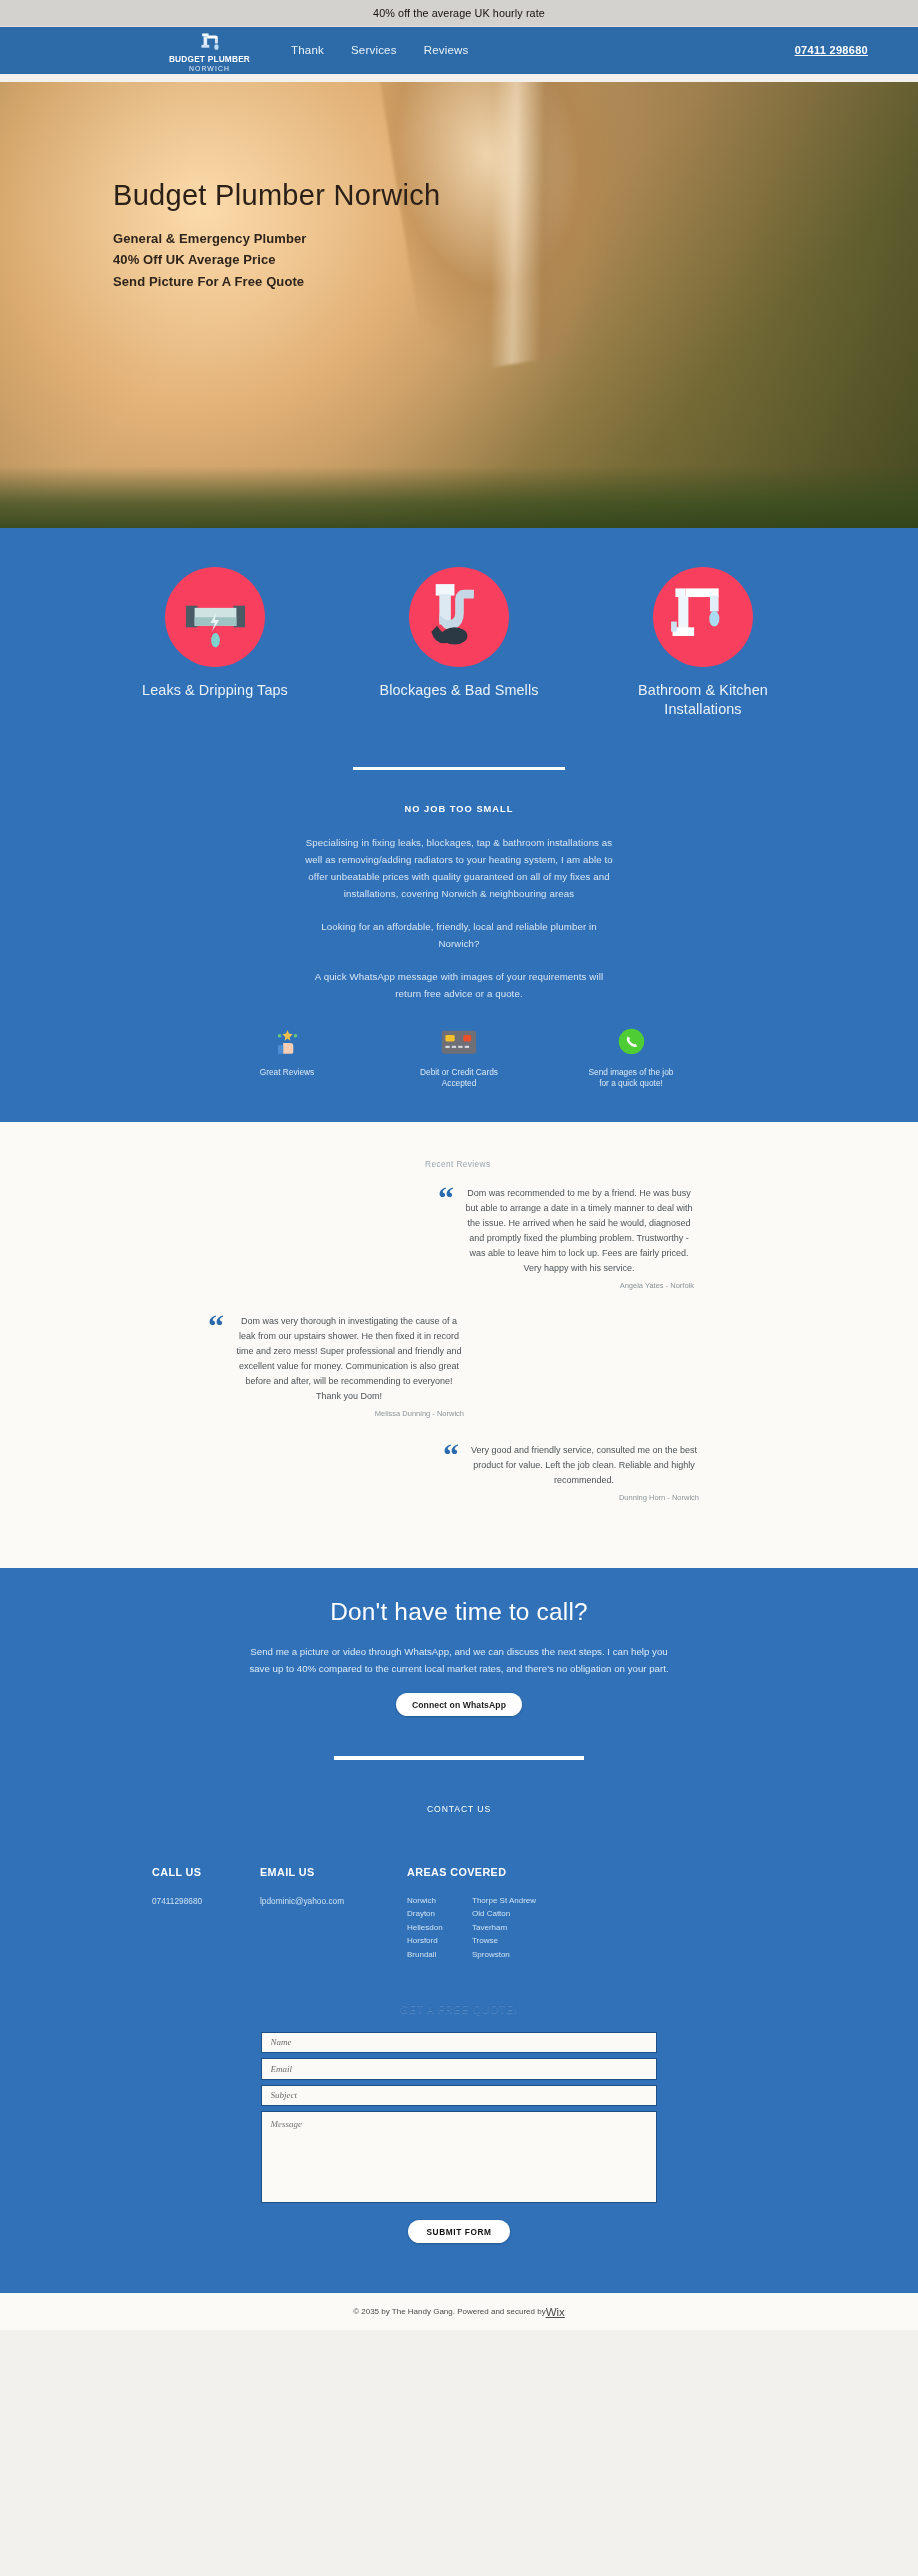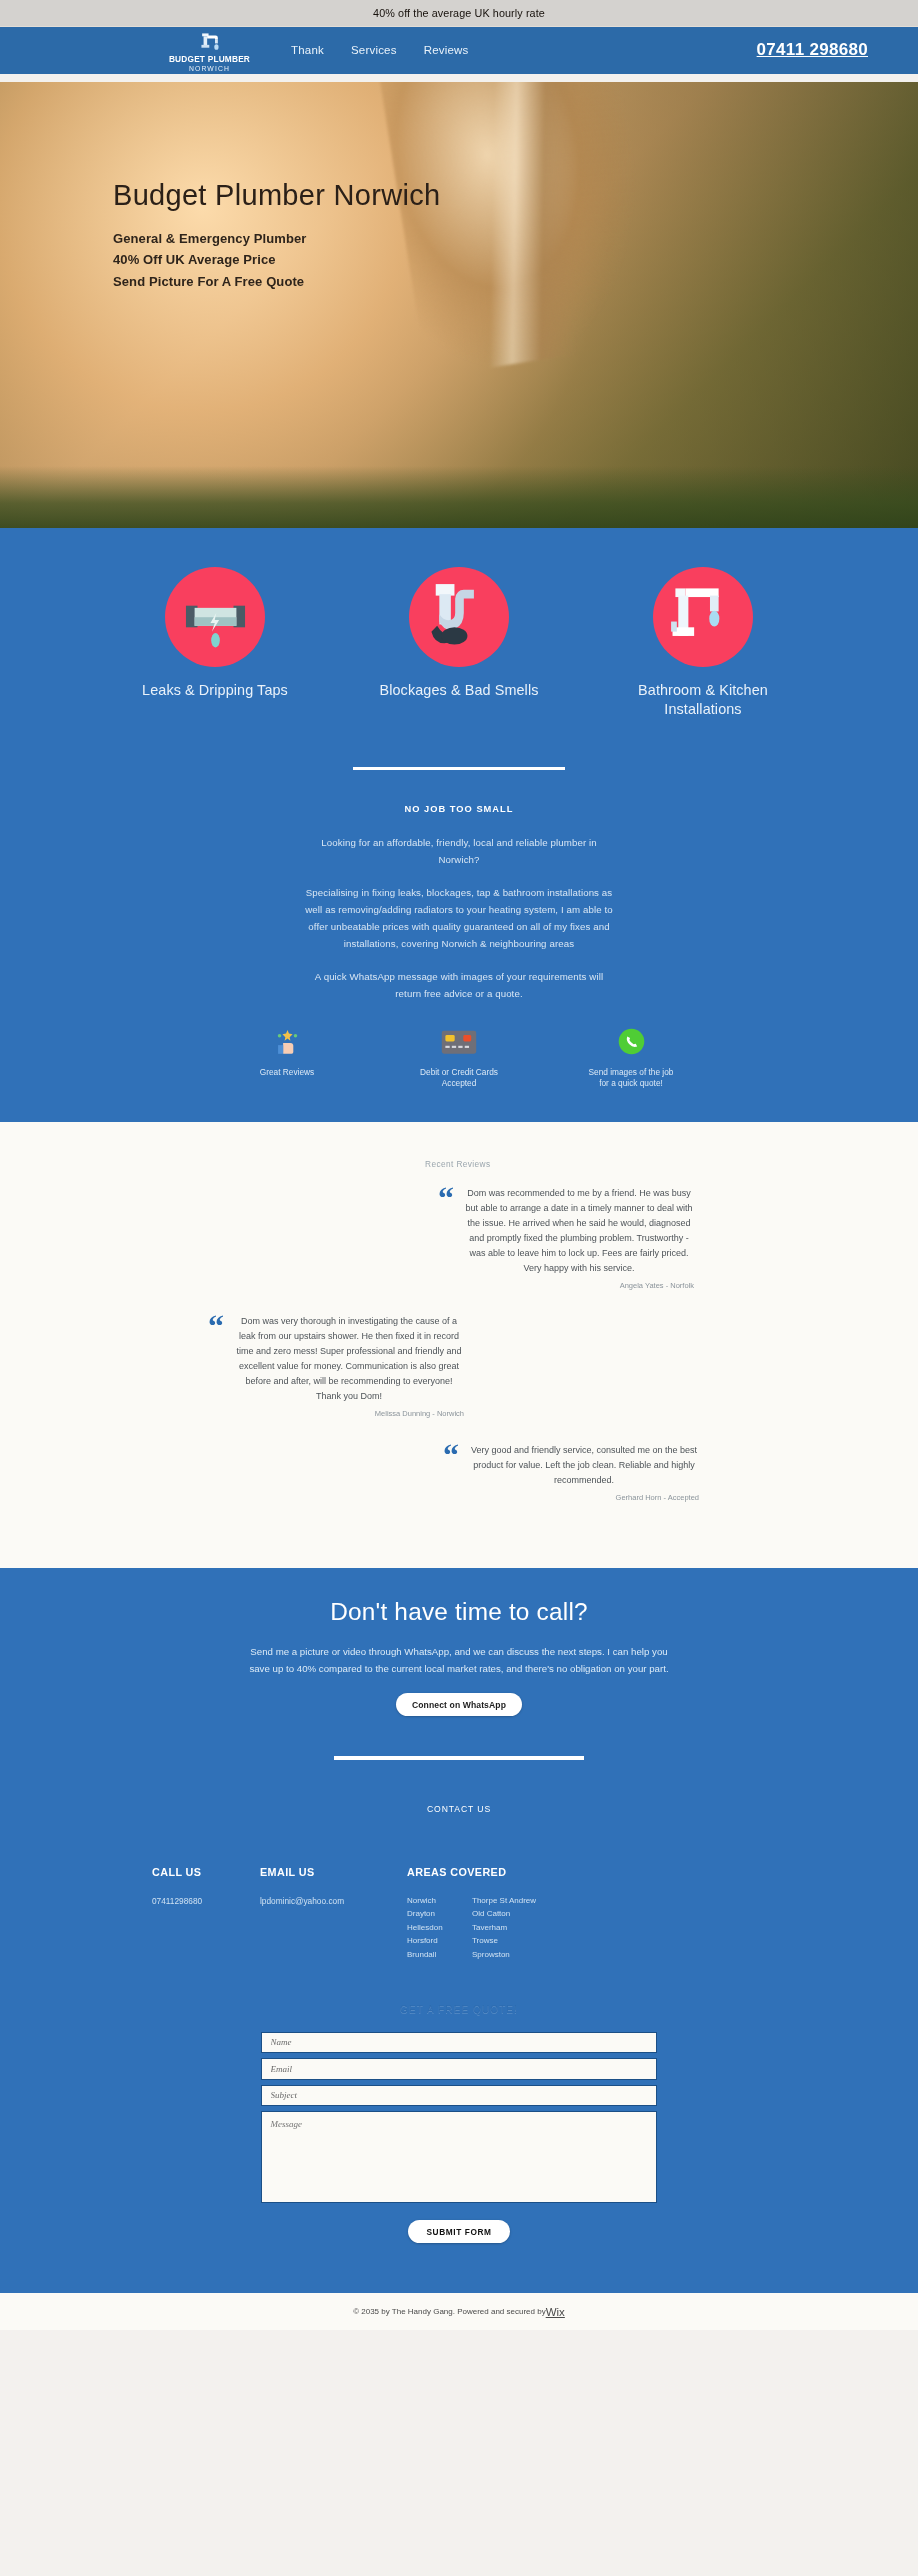--- a/index.html
+++ b/index.html
@@ -72,21 +72,21 @@
     letter-spacing: 0.2px;
     text-decoration: none;
     cursor: pointer;
   }
   .nav-phone {
     position: absolute;
     right: 50px;
     top: 50%;
     transform: translateY(-50%);
     color: #ffffff;
-    font-size: 17px;
+    font-size: 11px;
     font-weight: 600;
     letter-spacing: 0.3px;
     text-decoration: underline;
     cursor: pointer;
   }
 
   
   .hero {
     height: 446px;
     position: relative;
@@ -494,22 +494,22 @@
       </div>
       <div class="card-label">Bathroom &amp; Kitchen Installations</div>
     </div>
 
   </div>
   <div class="divider"></div>
 </div>
 
 <div class="njts">
   <div class="njts-head">NO JOB TOO SMALL</div>
+  <p class="njts-p">Specialising in fixing leaks, blockages, tap &amp; bathroom installations as well as removing/adding radiators to your heating system, I am able to offer unbeatable prices with quality guaranteed on all of my fixes and installations, covering Norwich &amp; neighbouring areas</p>
   <p class="njts-p">Looking for an affordable, friendly, local and reliable plumber in Norwich?</p>
-  <p class="njts-p">Specialising in fixing leaks, blockages, tap &amp; bathroom installations as well as removing/adding radiators to your heating system, I am able to offer unbeatable prices with quality guaranteed on all of my fixes and installations, covering Norwich &amp; neighbouring areas</p>
   <p class="njts-p">A quick WhatsApp message with images of your requirements will return free advice or a quote.</p>
 
   <div class="badges">
     <div class="badge">
       <div class="badge-ico">
         <svg width="29" height="29" viewBox="0 0 40 40">
           <path d="M20 4 l2 5 5 1 -4 4 1 5 -4 -3 -4 3 1 -5 -4 -4 5 -1 z" fill="#f2c14a"></path>
           <circle cx="9" cy="12" r="2.4" fill="#68c97a"></circle>
           <circle cx="31" cy="12" r="2.4" fill="#68c97a"></circle>
           <path d="M14 22 h10 q4 0 4 4 v8 q0 3 -4 3 h-10 z" fill="#f7cdb4"></path>
@@ -562,21 +562,21 @@
     <div class="review-body">
       <div class="review-text">Dom was very thorough in investigating the cause of a leak from our upstairs shower. He then fixed it in record time and zero mess! Super professional and friendly and excellent value for money. Communication is also great before and after, will be recommending to everyone! Thank you Dom!</div>
       <div class="review-author">Melissa Dunning - Norwich</div>
     </div>
   </div>
 
   <div class="review review-3">
     <span class="review-mark">“</span>
     <div class="review-body">
       <div class="review-text">Very good and friendly service, consulted me on the best product for value. Left the job clean. Reliable and highly recommended.</div>
-      <div class="review-author">Gerhard Horn - Accepted</div>
+      <div class="review-author">Dunning Horn - Norwich</div>
     </div>
   </div>
 </div>
 
 <div class="cta">
   <h2 class="cta-title">Don't have time to call?</h2>
   <p class="cta-p">Send me a picture or video through WhatsApp, and we can discuss the next steps. I can help you save up to 40% compared to the current local market rates, and there's no obligation on your part.</p>
   <button class="cta-btn">Connect on WhatsApp</button>
   <div class="cta-divider"></div>
 </div>

